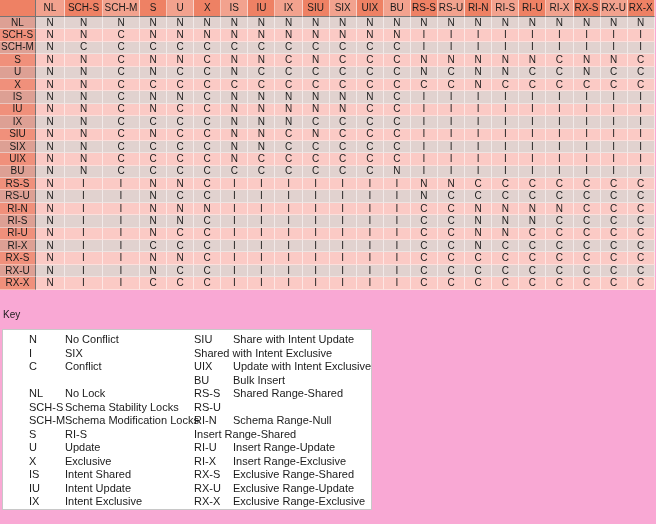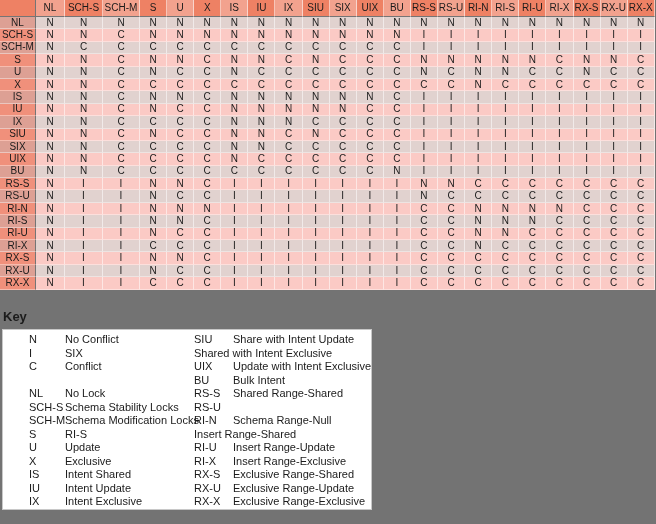--- a/index.html
+++ b/index.html
@@ -1,17 +1,17 @@
 <!DOCTYPE html>
 <html style="--c-head-dark: #ee8164; --c-head-light: #f2a28e; --c-rowhead-strong: #f0907b; --c-rowhead-muted: #dda094; --c-row-pink: #fbcac5; --c-row-gray: #e1d2cf; --c-line-dark: #757575; --c-key-border: #c8c8c8; --c-text: #1b1b1b;"><head>
 <meta charset="utf-8">
 <style>
   html,body { margin:0; padding:0; background:#fff; }
   .stage {
-    position:relative; width:656px; height:524px; background:#737373;
+    position:relative; width:656px; height:524px; background:#f9a8d4;
     font-family:"Liberation Sans","DejaVu Sans",sans-serif;
     color:var(--c-text,#1b1b1b);
     overflow:hidden;
   }
 
   
   .matrix {
     position:absolute; left:0; top:0;
     display:grid;
     grid-template-columns:36px 29px 38px 37px repeat(19,27.1px);
@@ -31,21 +31,21 @@
   .colhead.light { background:var(--c-head-light); }
   .rowhead     { border-right:1px solid var(--c-line-dark) !important; }
   .rowhead.strong { background:var(--c-rowhead-strong); }
   .rowhead.muted  { background:var(--c-rowhead-muted); }
   .cell.pink   { background:var(--c-row-pink); }
   .cell.gray   { background:var(--c-row-gray); }
 
   
   .key-title {
     position:absolute; left:3px; top:309px;
-    font-size:13px; font-weight:bold;
+    font-size:10px; font-weight:normal;
   }
   .key-box {
     position:absolute; left:2px; top:329px; width:370px; height:181px;
     box-sizing:border-box;
     background:#ffffff; border:1px solid var(--c-key-border);
     padding-top:3px;
   }
   .key-row {
     display:grid;
     grid-template-columns:26px 36px 129px 39px 1fr;
@@ -609,21 +609,21 @@
         <span>C</span>
         <span>Conflict</span>
         <span>UIX</span>
         <span>Update with Intent Exclusive</span>
       </div>
       <div class="key-row">
         <span></span>
         <span></span>
         <span></span>
         <span>BU</span>
-        <span>Bulk Intent</span>
+        <span>Bulk Insert</span>
       </div>
       <div class="key-row">
         <span></span>
         <span>NL</span>
         <span>No Lock</span>
         <span>RS-S</span>
         <span>Shared Range-Shared</span>
       </div>
       <div class="key-row">
         <span></span>

